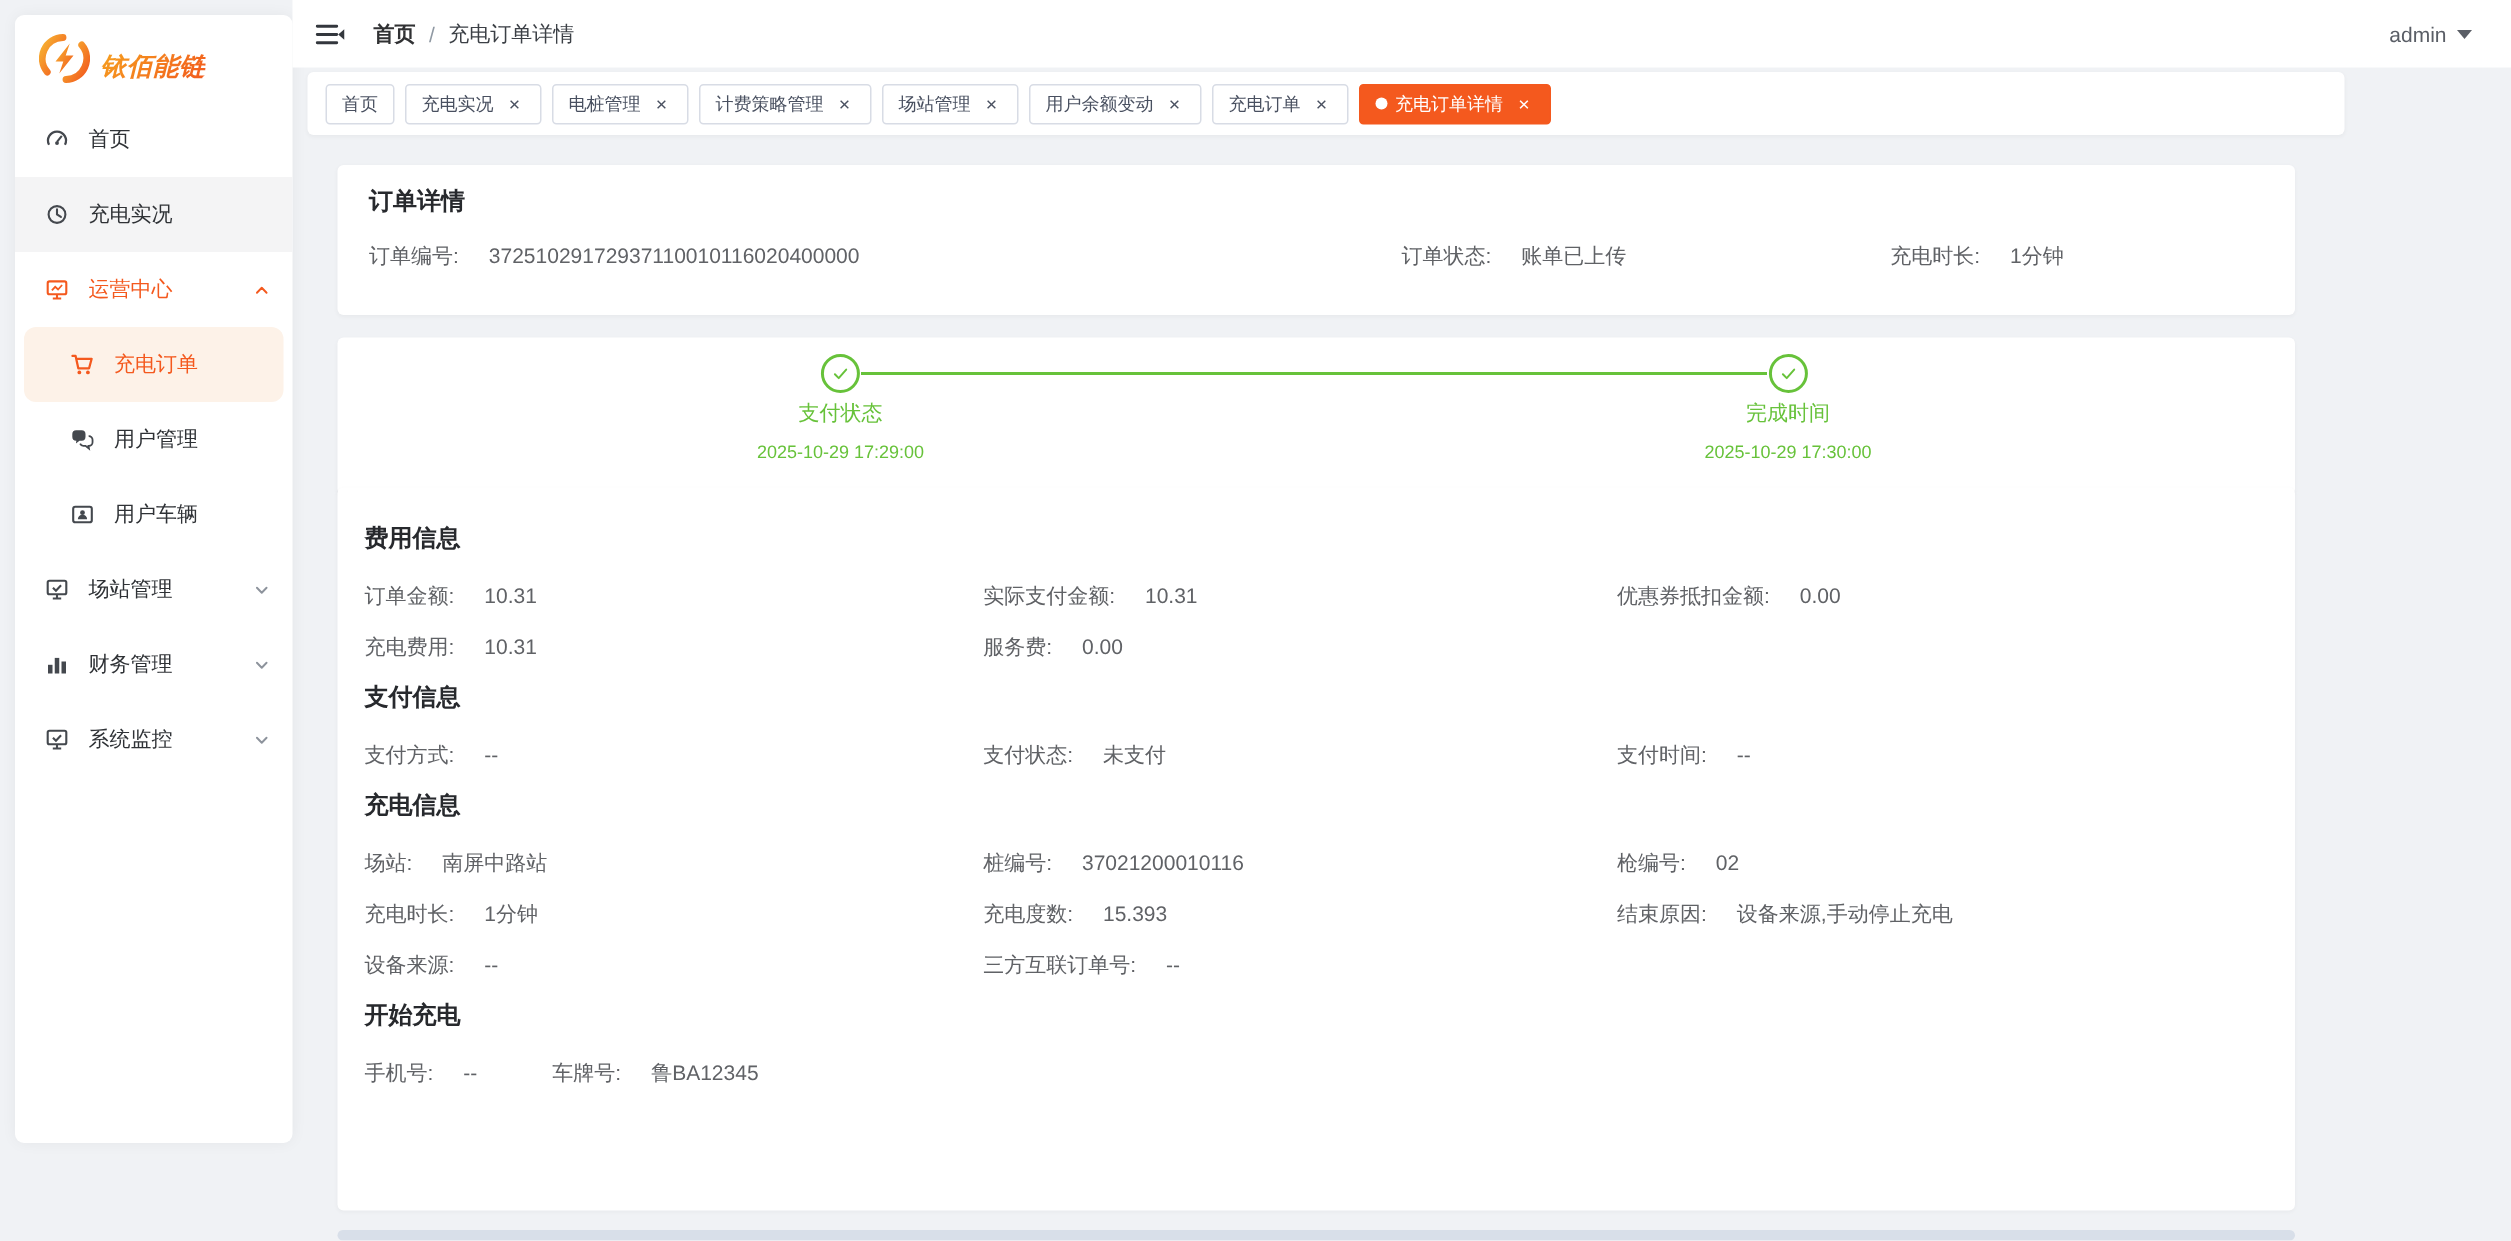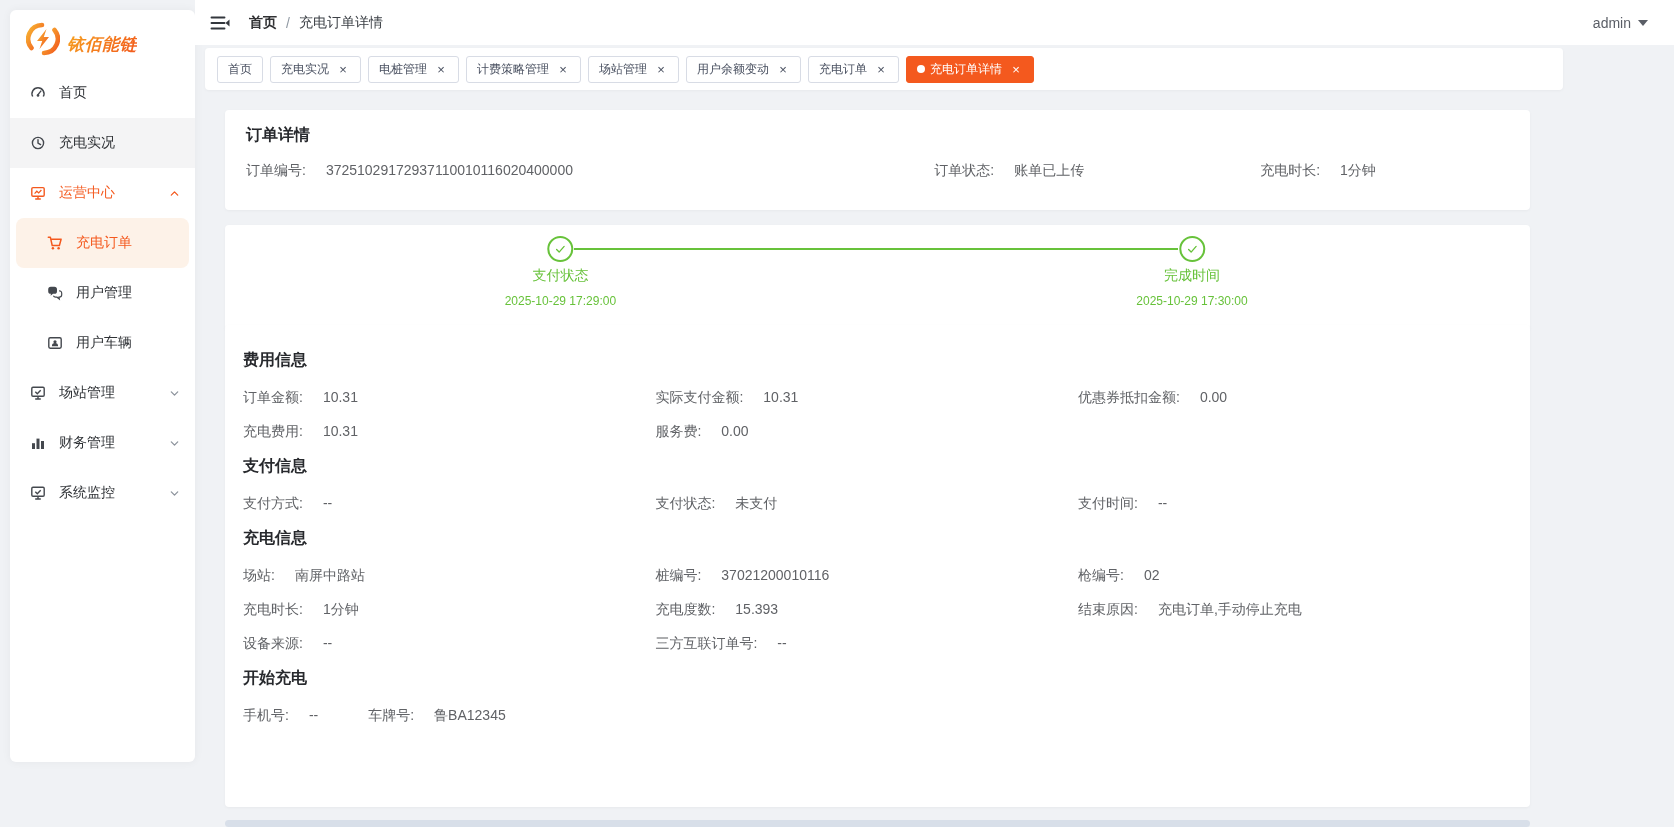--- a/index.html
+++ b/index.html
@@ -387,21 +387,21 @@
         <div class="fld">
           <span class="fld-label">充电时长:</span>
           <span class="fld-value">1分钟</span>
         </div>
         <div class="fld">
           <span class="fld-label">充电度数:</span>
           <span class="fld-value">15.393</span>
         </div>
         <div class="fld">
           <span class="fld-label">结束原因:</span>
-          <span class="fld-value">充电订单,手动停止充电</span>
+          <span class="fld-value">设备来源,手动停止充电</span>
         </div>
       </div>
       <div class="frow">
         <div class="fld">
           <span class="fld-label">设备来源:</span>
           <span class="fld-value">--</span>
         </div>
         <div class="fld">
           <span class="fld-label">三方互联订单号:</span>
           <span class="fld-value">--</span>

